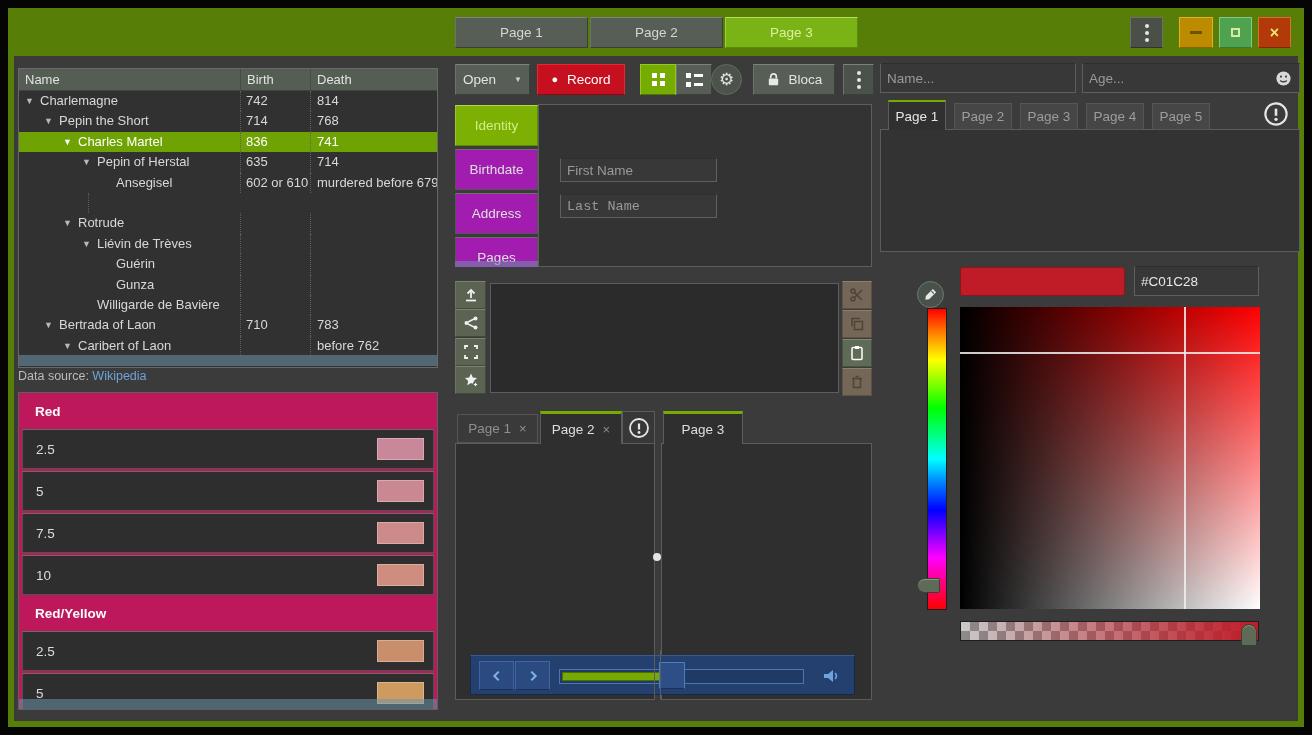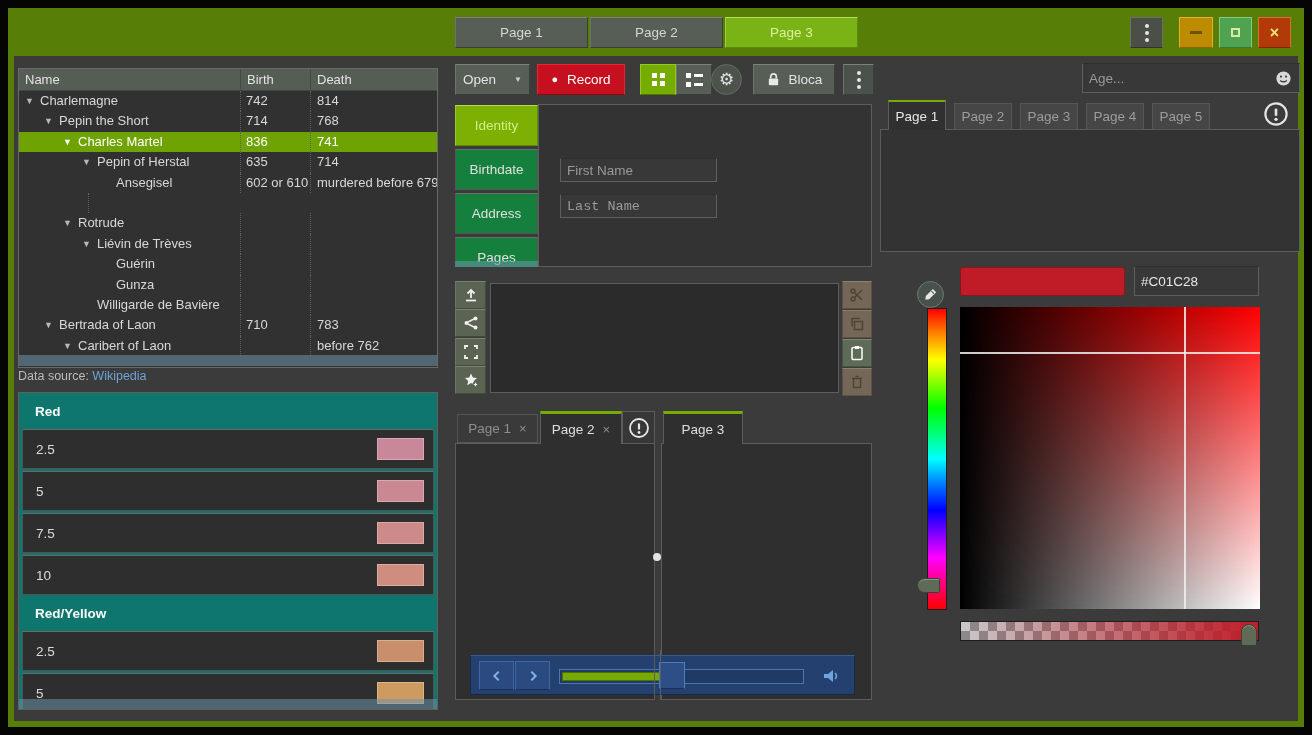--- a/index.html
+++ b/index.html
@@ -39,21 +39,21 @@
   .tbirth{width:70px;border-right:1px dotted #5f5f5f;padding-left:5px;}
   .tdeath{flex:1;padding-left:6px;}
   .arrow{display:inline-block;width:15px;font-size:9px;color:#b8b8b8;text-align:left;flex:none;}
   .trow.sel .arrow{color:#fff;}
   .hscroll{position:absolute;background:rgba(108,148,172,.55);z-index:6;}
 
   .datasource{left:18px;top:369px;font-size:12.5px;color:#bbb;}
   .datasource a{color:#6ea3d8;text-decoration:none;}
 
   
-  .llist{left:18px;top:392px;width:420px;height:318px;background:#0f766e;border:1px solid #5f5f5f;overflow:hidden;padding-top:1px;}
+  .llist{left:18px;top:392px;width:420px;height:318px;background:#be185d;border:1px solid #5f5f5f;overflow:hidden;padding-top:1px;}
   .lrow{position:relative;margin:2px 3px;height:40px;background:#2e2e2e;border:1px solid #535353;border-top-color:#6a6a6a;
         display:flex;align-items:center;padding-left:13px;color:#dcdcdc;font-size:13.5px;}
   .lrow.header{background:transparent;border:none;height:32px;font-weight:bold;color:#fafafa;margin:1px 3px;}
   .lswatch{position:absolute;right:9px;top:8px;width:47px;height:22px;border:1px solid rgba(255,255,255,.28);}
 
   
   .btn{display:flex;align-items:center;justify-content:center;font-size:13.5px;color:#e3e3e3;
        background:#565e56;border:1px solid #3a3f3a;border-top-color:#7b837b;border-left-color:#6b736b;}
   .btn-open{left:455px;top:64px;width:75px;height:31px;gap:18px;}
   .caret{font-size:8px;color:#cfcfcf;}
@@ -68,21 +68,21 @@
   .listicon span{display:flex;gap:3px;align-items:center;}
   .listicon i{width:5px;height:5px;background:#fff;} .listicon b{width:9px;height:3px;background:#fff;}
   .btn-gear{left:711px;top:64px;width:31px;height:31px;border-radius:50%;background:#4b534b;border:1px solid #636b63;
             font-size:17px;color:#e0e0e0;}
   .btn-bloca{left:753px;top:64px;width:82px;height:31px;gap:8px;}
   .btn-kebab{left:843px;top:64px;width:31px;height:31px;background:#4b524b;}
 
   
   .formtabs{left:455px;top:105px;width:85px;height:162px;overflow:hidden;}
   .ftab{width:83px;height:41px;margin-bottom:3px;display:flex;align-items:center;justify-content:center;
-        background:#15803d;border:1px solid #565656;border-top-color:#6e6e6e;color:#e0e0e0;font-size:13.5px;}
+        background:#a21caf;border:1px solid #565656;border-top-color:#6e6e6e;color:#e0e0e0;font-size:13.5px;}
   .ftab.active{background:#7cb104;border-color:#5e8a04;border-top-color:#b3d751;border-left-color:#9cc52f;color:#d6ec86;}
   .formpanel{left:538px;top:104px;width:334px;height:163px;background:#333;border:1px solid #5e5e5e;}
   .qinput{position:absolute;background:#383838;border:1px solid #5f5f5f;border-top-color:#2e2e2e;
           color:#e8e8e8;font-family:"Liberation Sans",sans-serif;font-size:13.5px;padding:0 6px;outline:none;}
   .qinput::placeholder{color:#9a9a9a;opacity:1;}
 
   
   .tool{width:31px;height:28px;display:flex;align-items:center;justify-content:center;
         background:#5b6353;border:1px solid #434a3b;border-top-color:#79816f;border-left-color:#6c7462;}
   .tool.dis{background:#756757;border-color:#5d5244;border-top-color:#8c7f6e;}
@@ -494,20 +494,21 @@
     <svg class="abs" style="left:350px;top:10px;" width="20" height="20" viewBox="0 0 20 20">
       <path d="M3 8 h4 l5 -4 v12 l-5 -4 h-4 z" fill="#6fa3dd"></path>
       <path d="M14 7 q3 3 0 6" stroke="#6fa3dd" fill="none" stroke-width="1.6"></path>
     </svg>
   </div>
 
   <div class="vline" style="left:654px;top:650px;height:50px;"></div>
   <div class="vline" style="left:660px;top:650px;height:50px;"></div>
   <div class="splitdot" style="left:653px;top:553px;"></div>
 
+  <input class="qinput" style="left: 880px; top: 63px; width: 196px; height: 30px;" placeholder="Name...">
   <div class="abs" style="left:1082px;top:63px;width:218px;height:30px;">
     <input class="qinput" style="left: 0px; top: 0px; width: 218px; height: 30px;" placeholder="Age...">
     <svg class="abs" style="right:8px;top:7px;" width="17" height="17" viewBox="0 0 18 18">
       <circle cx="9" cy="9" r="7.5" fill="#d9d9d9"></circle>
       <circle cx="6.3" cy="7" r="1.1" fill="#3a3a3a"></circle>
         <circle cx="11.7" cy="7" r="1.1" fill="#3a3a3a"></circle>
       <path d="M5.5 11 q3.5 3 7 0" stroke="#3a3a3a" stroke-width="1.4" fill="none"></path>
     </svg>
   </div>
 

